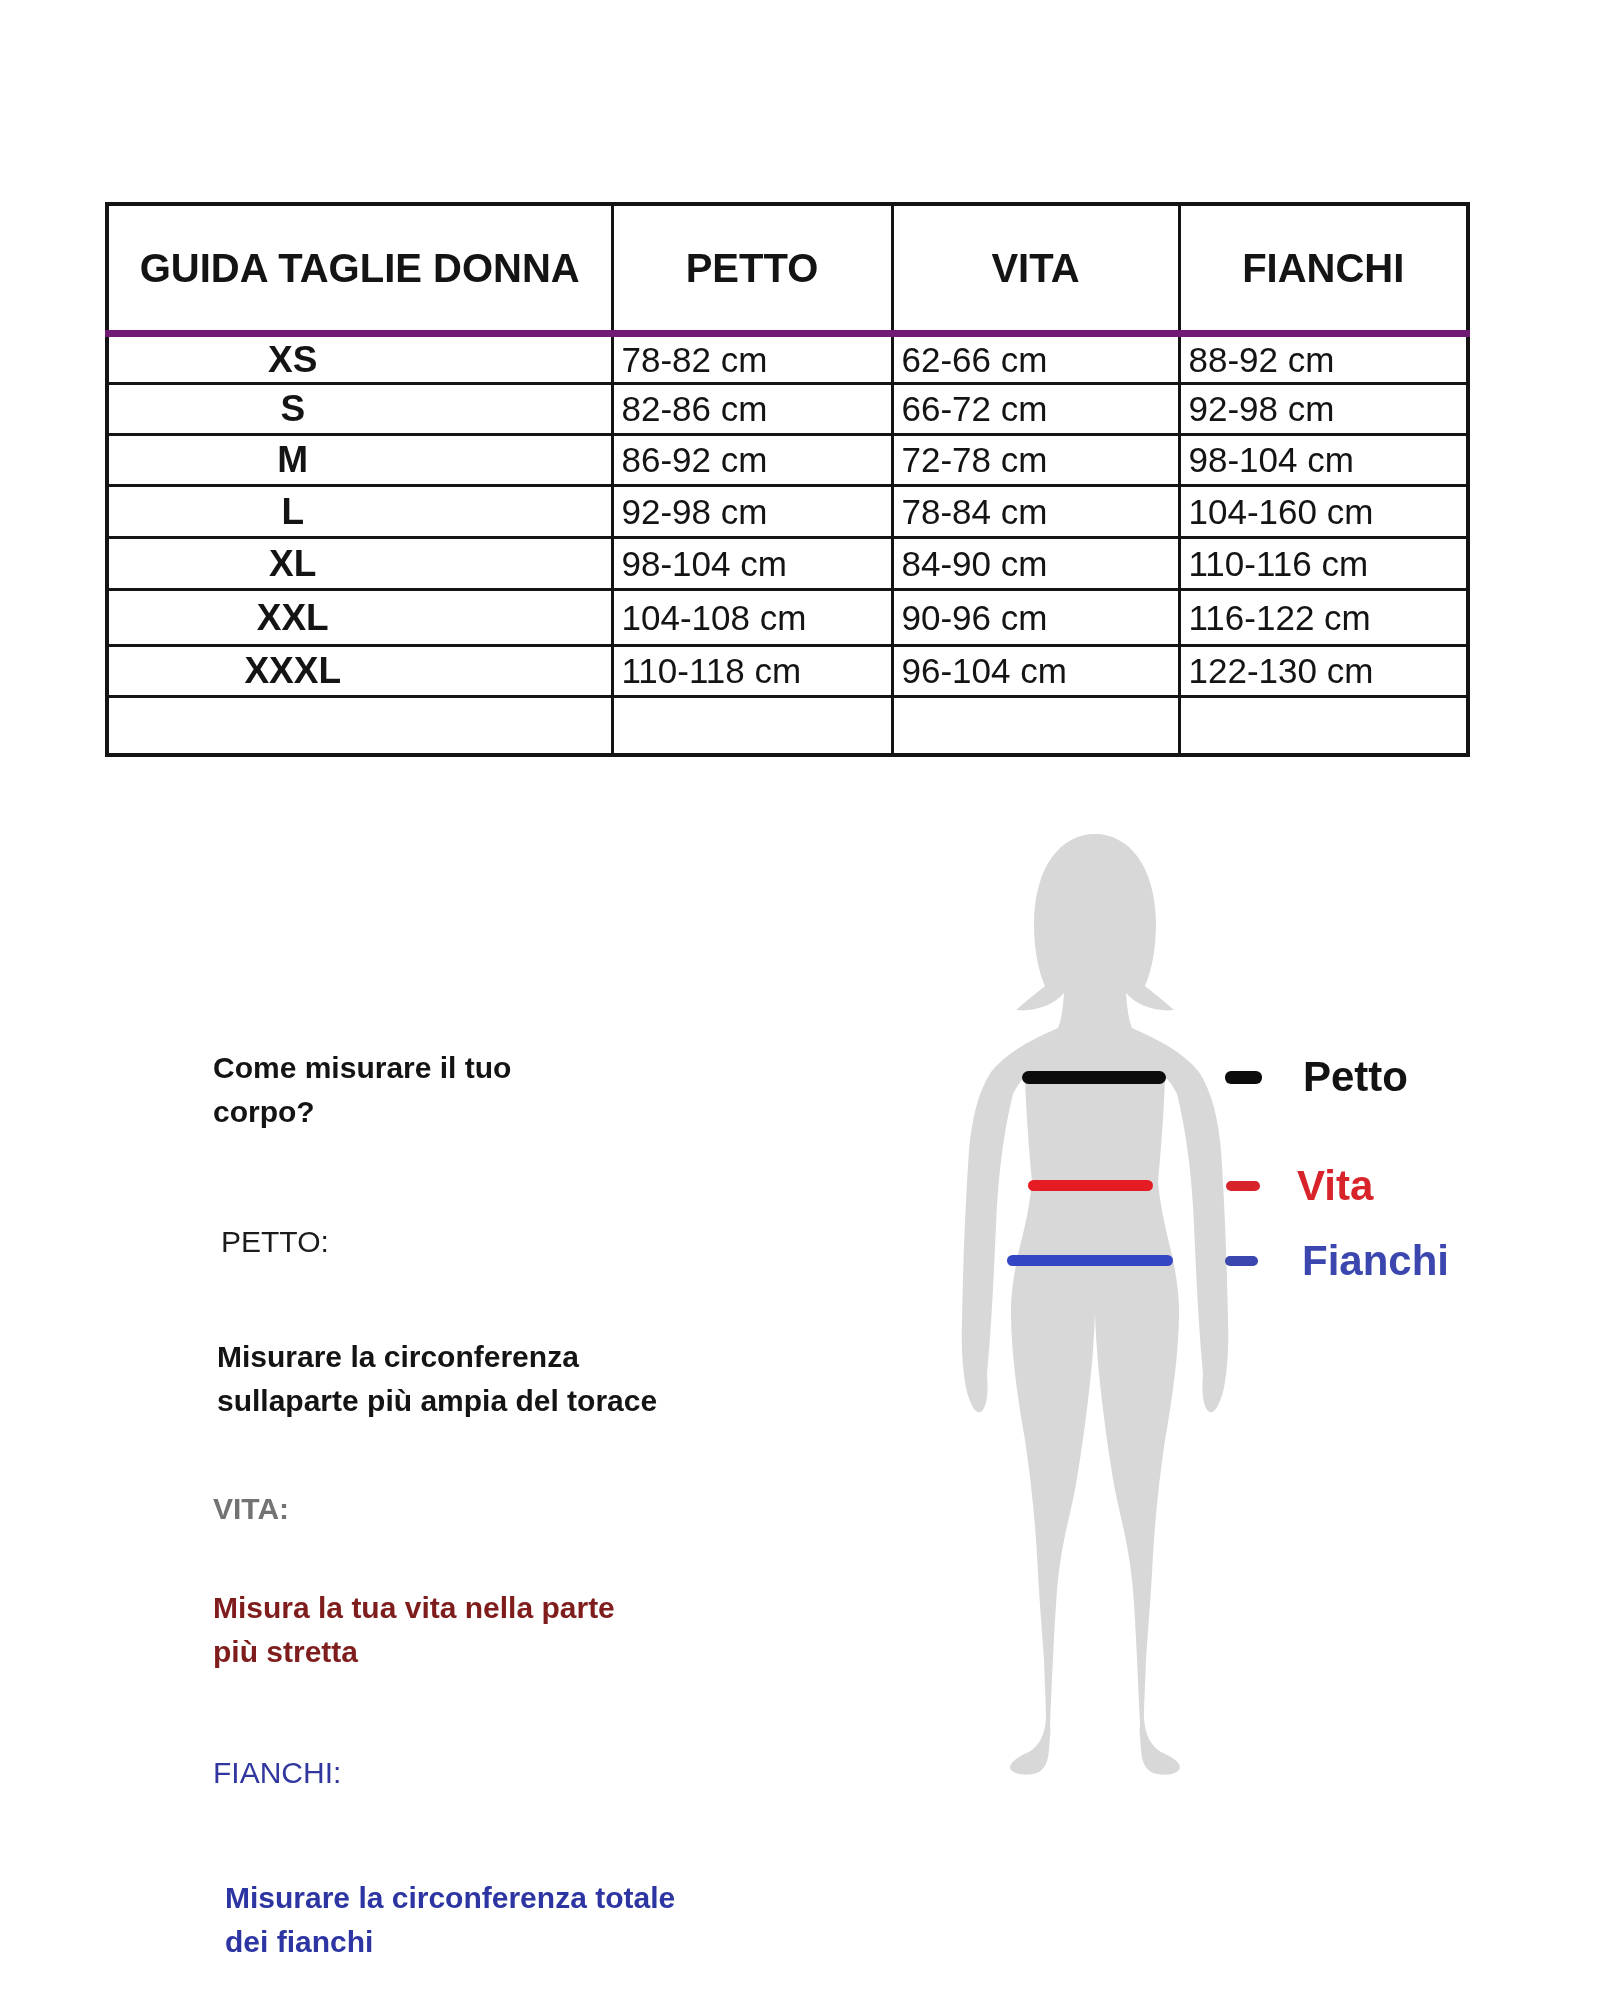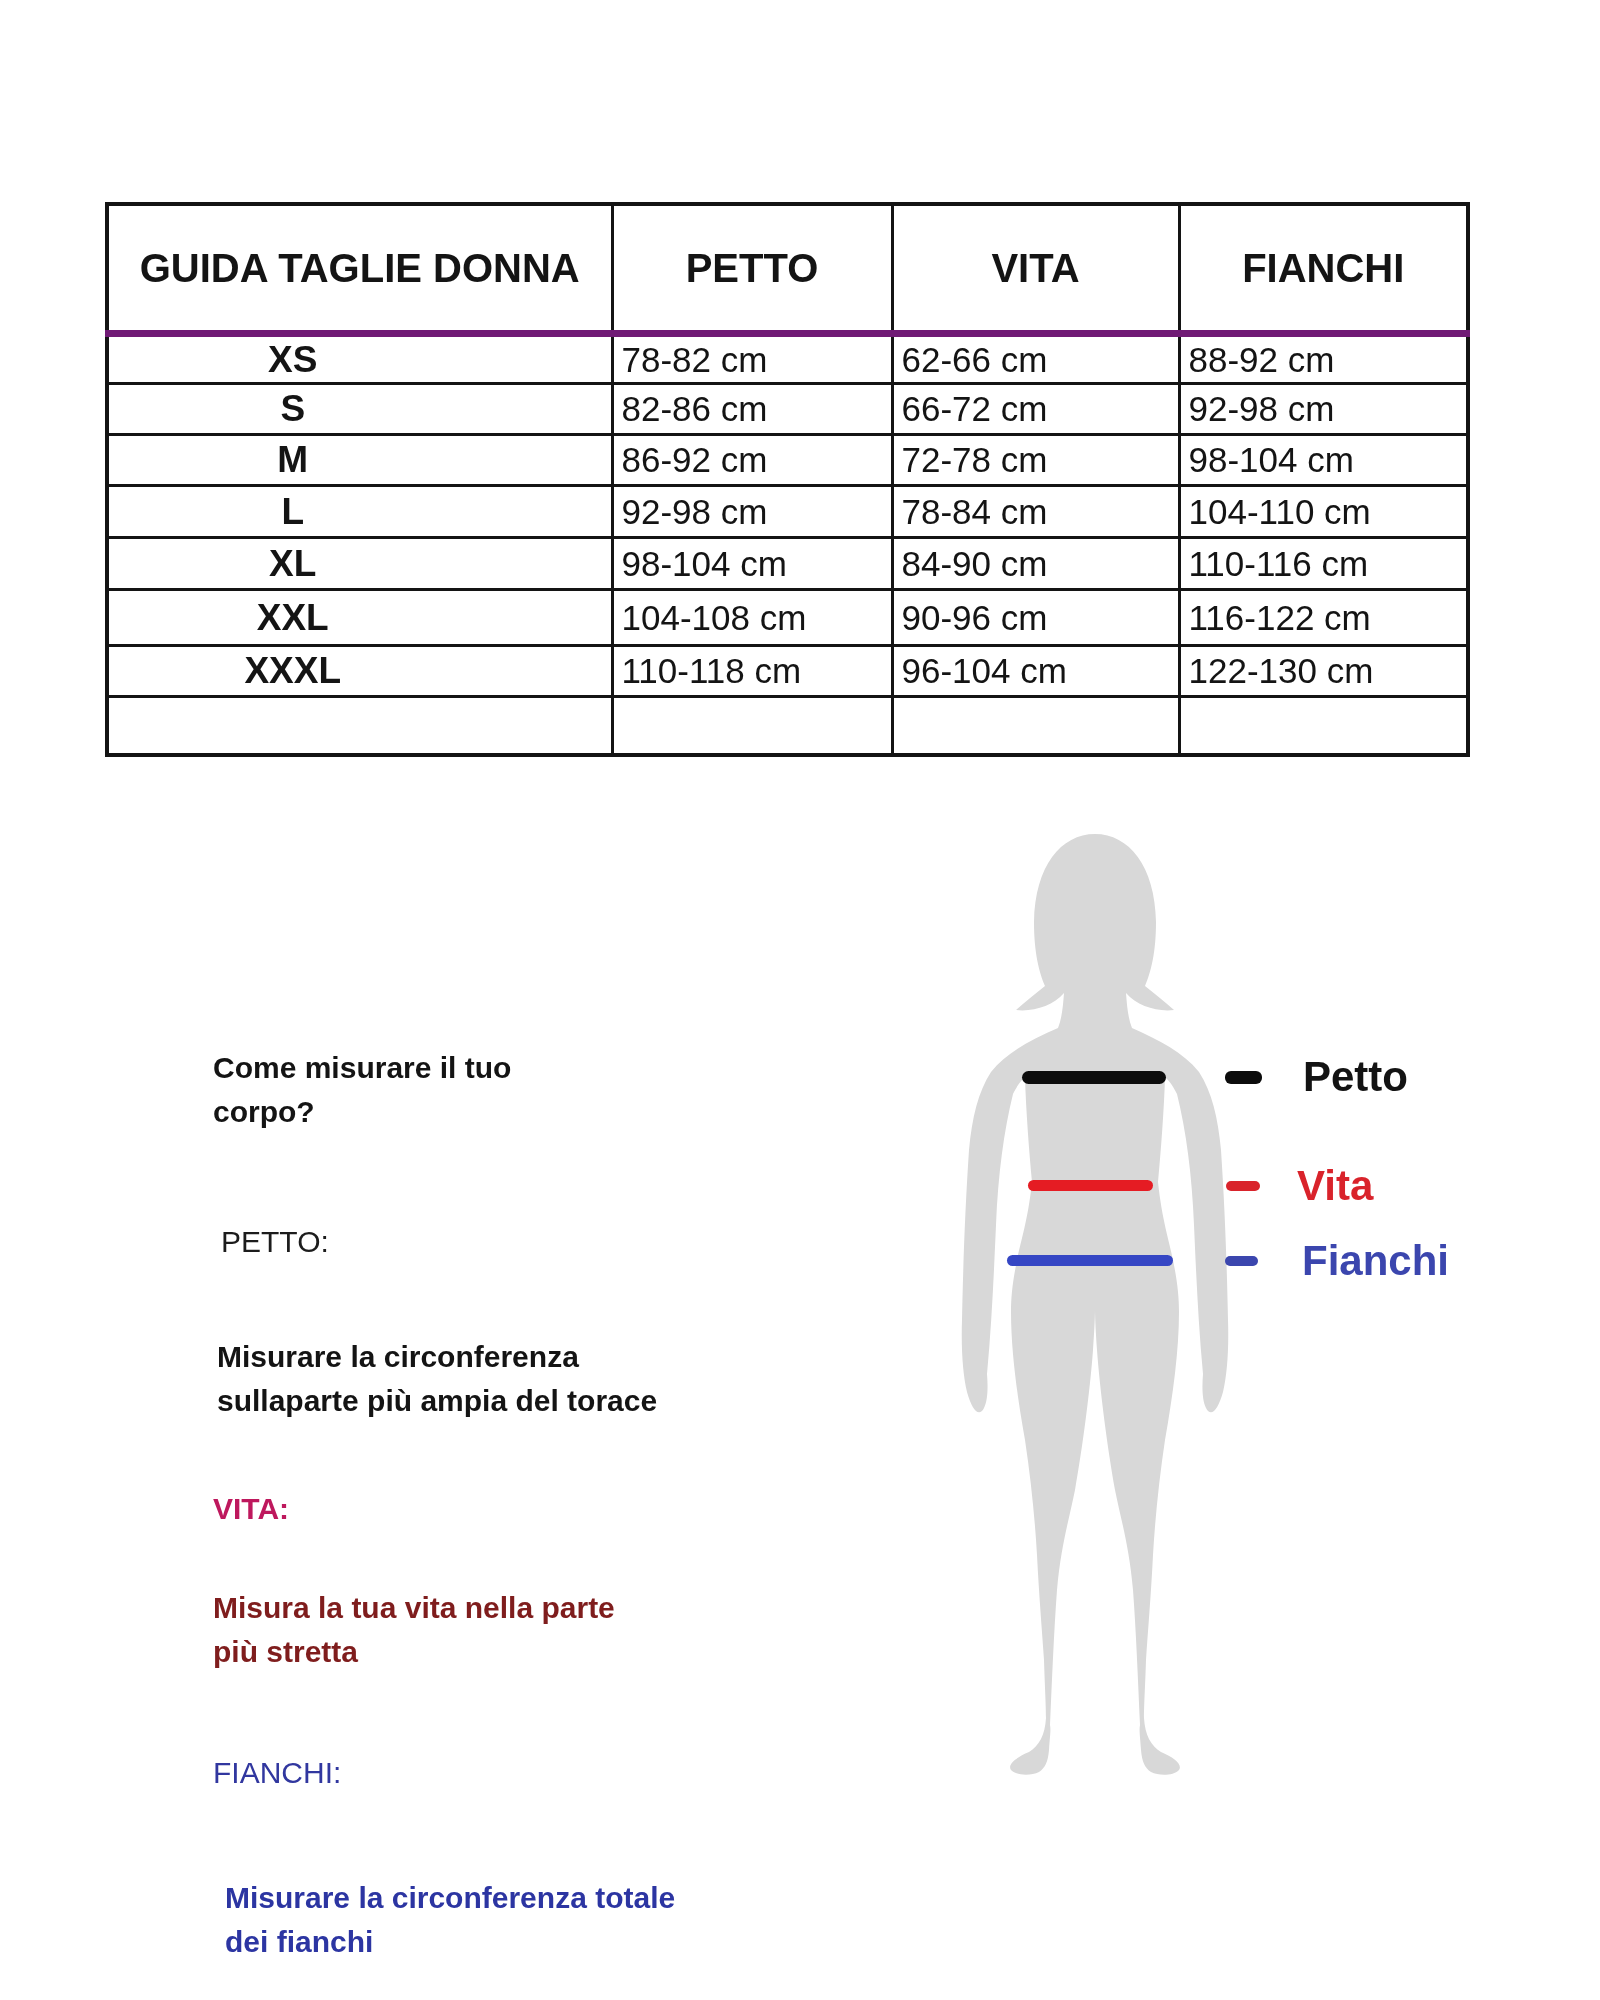--- a/index.html
+++ b/index.html
@@ -44,21 +44,21 @@
 
   
   .instructions{
     position:absolute;left:213px;top:1002px;width:560px;
     font-size:30px;line-height:44px;
     white-space:pre-line;
   }
   .ins-title{font-weight:bold;color:#141414;margin:0 0 42px 0;}
   .ins-petto-h{font-weight:normal;color:#1c1c1c;margin:0 0 27px 0;padding-left:8px;}
   .ins-petto-b{font-weight:bold;color:#141414;margin:0 0 20px 0;padding-left:4px;}
-  .ins-vita-h{font-weight:bold;color:#be185d;margin:0 0 11px 0;}
+  .ins-vita-h{font-weight:bold;color:#737373;margin:0 0 11px 0;}
   .ins-vita-b{font-weight:bold;color:#7f1d1d;margin:0 0 33px 0;}
   .ins-fianchi-h{font-weight:normal;color:#31379f;margin:0 0 25px 0;}
   .ins-fianchi-b{font-weight:bold;color:#2c35a2;margin:12px;}
 
   
   .silhouette{position:absolute;left:915px;top:830px;width:360px;height:950px;}
   .measure-line{position:absolute;}
   .chest-line{left:1022px;top:1071px;width:144px;height:13px;background:#0c0c0c;border-radius:7px;}
   .waist-line{left:1028px;top:1180px;width:125px;height:11px;background:#e51c23;border-radius:6px;}
   .hip-line{left:1007px;top:1255px;width:166px;height:11px;background:#3546c4;border-radius:6px;}
@@ -105,21 +105,21 @@
   <tr class="r-m">
     <td class="size-cell">M</td>
     <td class="value-cell">86-92 cm</td>
     <td class="value-cell">72-78 cm</td>
     <td class="value-cell">98-104 cm</td>
   </tr>
   <tr class="r-l">
     <td class="size-cell">L</td>
     <td class="value-cell">92-98 cm</td>
     <td class="value-cell">78-84 cm</td>
-    <td class="value-cell">104-110 cm</td>
+    <td class="value-cell">104-160 cm</td>
   </tr>
   <tr class="r-xl">
     <td class="size-cell">XL</td>
     <td class="value-cell">98-104 cm</td>
     <td class="value-cell">84-90 cm</td>
     <td class="value-cell">110-116 cm</td>
   </tr>
   <tr class="r-xxl">
     <td class="size-cell">XXL</td>
     <td class="value-cell">104-108 cm</td>

